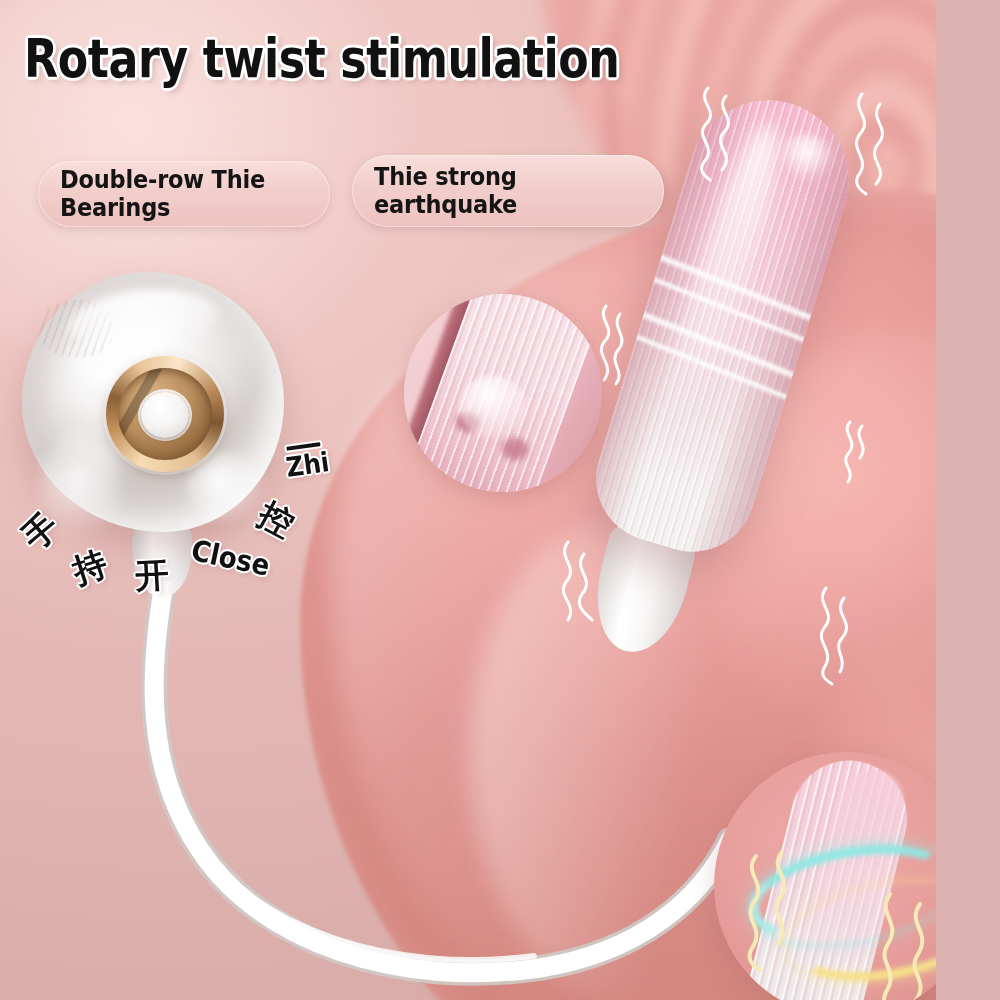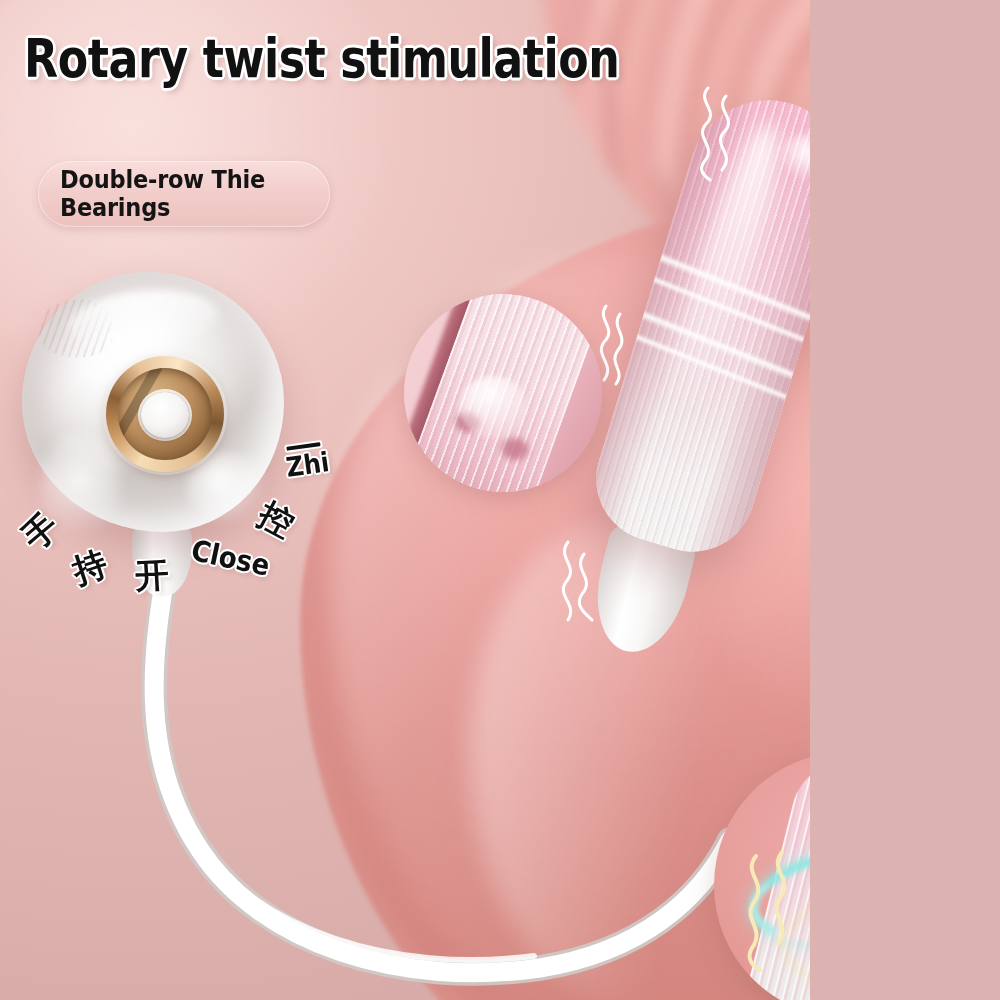--- a/index.html
+++ b/index.html
@@ -2,21 +2,21 @@
 <html><head>
 <meta charset="utf-8">
 <style>
   html,body{margin:0;padding:0;}
   body{
     width:1000px;height:1000px;overflow:hidden;
     font-family:"Liberation Sans", sans-serif;
     background:#dcb3b0;
   }
   #stage{
-    position:relative;width:810px;height:1000px;overflow:hidden;
+    position:relative;width:936px;height:1000px;overflow:hidden;
     background:
       radial-gradient(120% 95% at 18% 12%, #f3cfcb 0%, #eec6c2 28%, #e3b8b4 58%, #d7aaa7 100%);
   }
 
   
   .bg-layer{position:absolute;inset:0;overflow:hidden;}
   .flesh-rings{
     position:absolute;left:540px;top:-430px;width:760px;height:760px;border-radius:50%;
     background:
       repeating-radial-gradient(circle at 50% 72%,
@@ -429,20 +429,23 @@
       <path d="M24 6 C 10 26, 36 34, 22 56 C 10 74, 34 82, 20 104 C 14 116, 22 124, 32 130" fill="none" stroke="#f7eab6" stroke-width="4" stroke-linecap="round"></path>
       <path d="M54 16 C 40 36, 66 44, 52 66 C 40 84, 64 92, 50 112" fill="none" stroke="#f7eab6" stroke-width="4" stroke-linecap="round"></path>
     </svg>
   </div>
 
   <div class="headline">Rotary twist stimulation</div>
 
   <div class="pill" id="pill-1">
     <span><span>Double-row Thie</span><br><span>Bearings</span></span>
   </div>
+  <div class="pill" id="pill-2">
+    <span><span>Thie strong</span><br><span>earthquake</span></span>
+  </div>
 
   <div class="lbl" id="lbl-zhi">Zhi</div>
   <div class="lbl lbl-cn" id="lbl-kong">控</div>
   <div class="lbl" id="lbl-close">Close</div>
   <div class="lbl lbl-cn" id="lbl-shou">手</div>
   <div class="lbl lbl-cn" id="lbl-chi">持</div>
   <div class="lbl lbl-cn" id="lbl-kai">开</div>
 
 </div>
 

